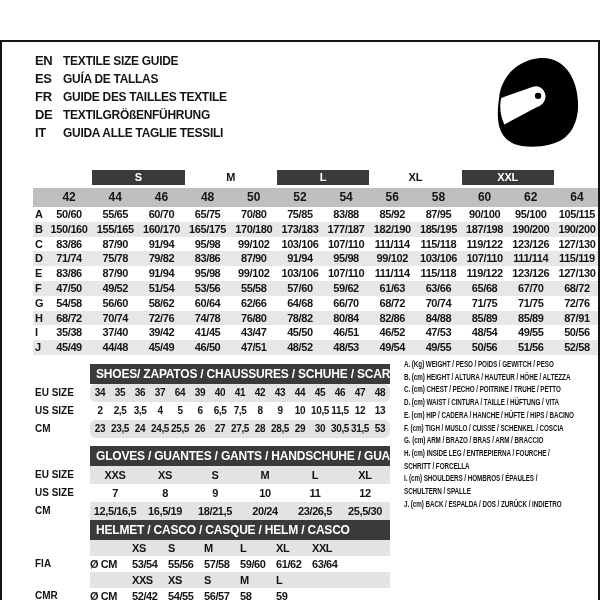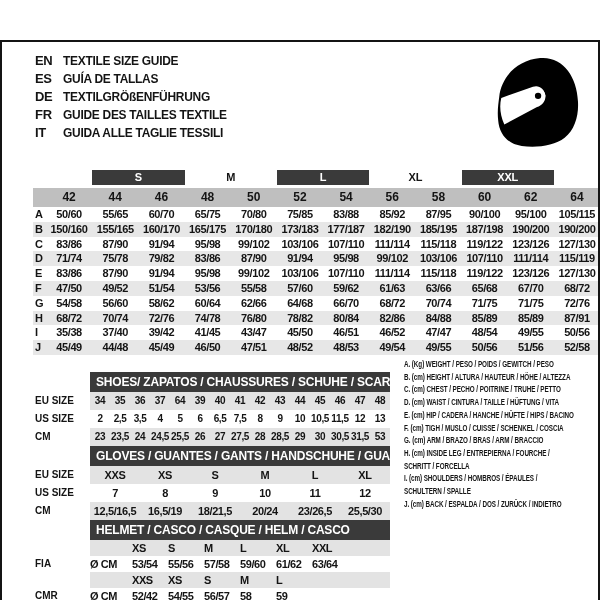--- a/index.html
+++ b/index.html
@@ -20,30 +20,30 @@
   .tg{font-size:11px;line-height:15px;text-align:center;letter-spacing:-0.2px;}
   .tg.dark{background:var(--dark);color:#fff;}
   .size-row{background:var(--sizebar);height:19px;}
   .size-cell{font-size:12px;line-height:19px;text-align:center;}
   .trow{height:14.8px;}
   .trow.stripe{background:var(--stripe);}
   .rl{font-size:11px;line-height:14.8px;padding-left:2px;}
   .tcell{font-size:11px;line-height:14.8px;text-align:center;letter-spacing:-0.4px;white-space:nowrap;}
   
   .ltable{position:absolute;left:31px;width:567px;}
-  .shoes-t{top:330px;} .gloves-t{top:404px;} .helmet-t{top:478px;}
+  .shoes-t{top:322px;} .gloves-t{top:404px;} .helmet-t{top:478px;}
   .lbar{margin-left:57px;width:300px;height:20px;background:var(--dark);color:#fff;
         font-size:12px;line-height:20px;padding-left:6px;box-sizing:border-box;
         letter-spacing:-0.2px;white-space:nowrap;}
   .lrow{display:flex;height:18px;line-height:18px;}
   .helmet-t .lrow{height:16px;line-height:16px;}
   .llabel{width:57px;font-size:10px;padding-left:2px;box-sizing:border-box;}
   .ldata{width:300px;display:grid;}
   .lrow.gray .ldata{background:var(--rowgray);}
-  .cols15{grid-template-columns:repeat(15,1fr);}
+  .cols15{grid-template-columns:repeat(15,1fr);border-radius:6px;}
   .cols6{grid-template-columns:repeat(6,1fr);}
   .colsH{grid-template-columns:42px repeat(6,36px);}
   .lcell{font-size:10px;text-align:center;letter-spacing:-0.4px;white-space:nowrap;}
   .cols6 .lcell{font-size:11px;}
   .colsH .lcell{font-size:11px;text-align:left;}
   
   .legend{position:absolute;left:402px;top:316px;width:196px;}
   .legend-line{font-size:9px;line-height:12.7px;white-space:nowrap;
                transform:scaleX(0.70);transform-origin:left top;letter-spacing:-0.1px;}
 </style>
@@ -55,26 +55,26 @@
   <div class="lang" id="langs">
       <div class="lang-row">
         <div class="lang-code">EN</div>
         <div class="lang-title">TEXTILE SIZE GUIDE</div>
       </div>
       <div class="lang-row">
         <div class="lang-code">ES</div>
         <div class="lang-title">GUÍA DE TALLAS</div>
       </div>
       <div class="lang-row">
+        <div class="lang-code">FR</div>
+        <div class="lang-title">GUIDE DES TAILLES TEXTILE</div>
+      </div>
+      <div class="lang-row">
         <div class="lang-code">DE</div>
         <div class="lang-title">TEXTILGRÖßENFÜHRUNG</div>
-      </div>
-      <div class="lang-row">
-        <div class="lang-code">FR</div>
-        <div class="lang-title">GUIDE DES TAILLES TEXTILE</div>
       </div>
       <div class="lang-row">
         <div class="lang-code">IT</div>
         <div class="lang-title">GUIDA ALLE TAGLIE TESSILI</div>
       </div>
     </div>
 
   <svg class="helmet-svg" viewBox="0 0 86 90">
     <path fill="#000" d="M48 2 C26 4,10 20,8 40 C7 47,6 55,7 63 C8 76,16 86,30 88
              C44 90,62 88,72 80 C82 72,86 58,85 44 C84 20,70 0,48 2 Z"></path>
@@ -230,21 +230,21 @@
         <div class="trow grid13">
           <div class="rl">I</div>
           <div class="tcell">35/38</div>
           <div class="tcell">37/40</div>
           <div class="tcell">39/42</div>
           <div class="tcell">41/45</div>
           <div class="tcell">43/47</div>
           <div class="tcell">45/50</div>
           <div class="tcell">46/51</div>
           <div class="tcell">46/52</div>
-          <div class="tcell">47/47</div>
+          <div class="tcell">47/53</div>
           <div class="tcell">48/54</div>
           <div class="tcell">49/55</div>
           <div class="tcell">50/56</div>
         </div>
         <div class="trow grid13 stripe">
           <div class="rl">J</div>
           <div class="tcell">45/49</div>
           <div class="tcell">44/48</div>
           <div class="tcell">45/49</div>
           <div class="tcell">46/50</div>

